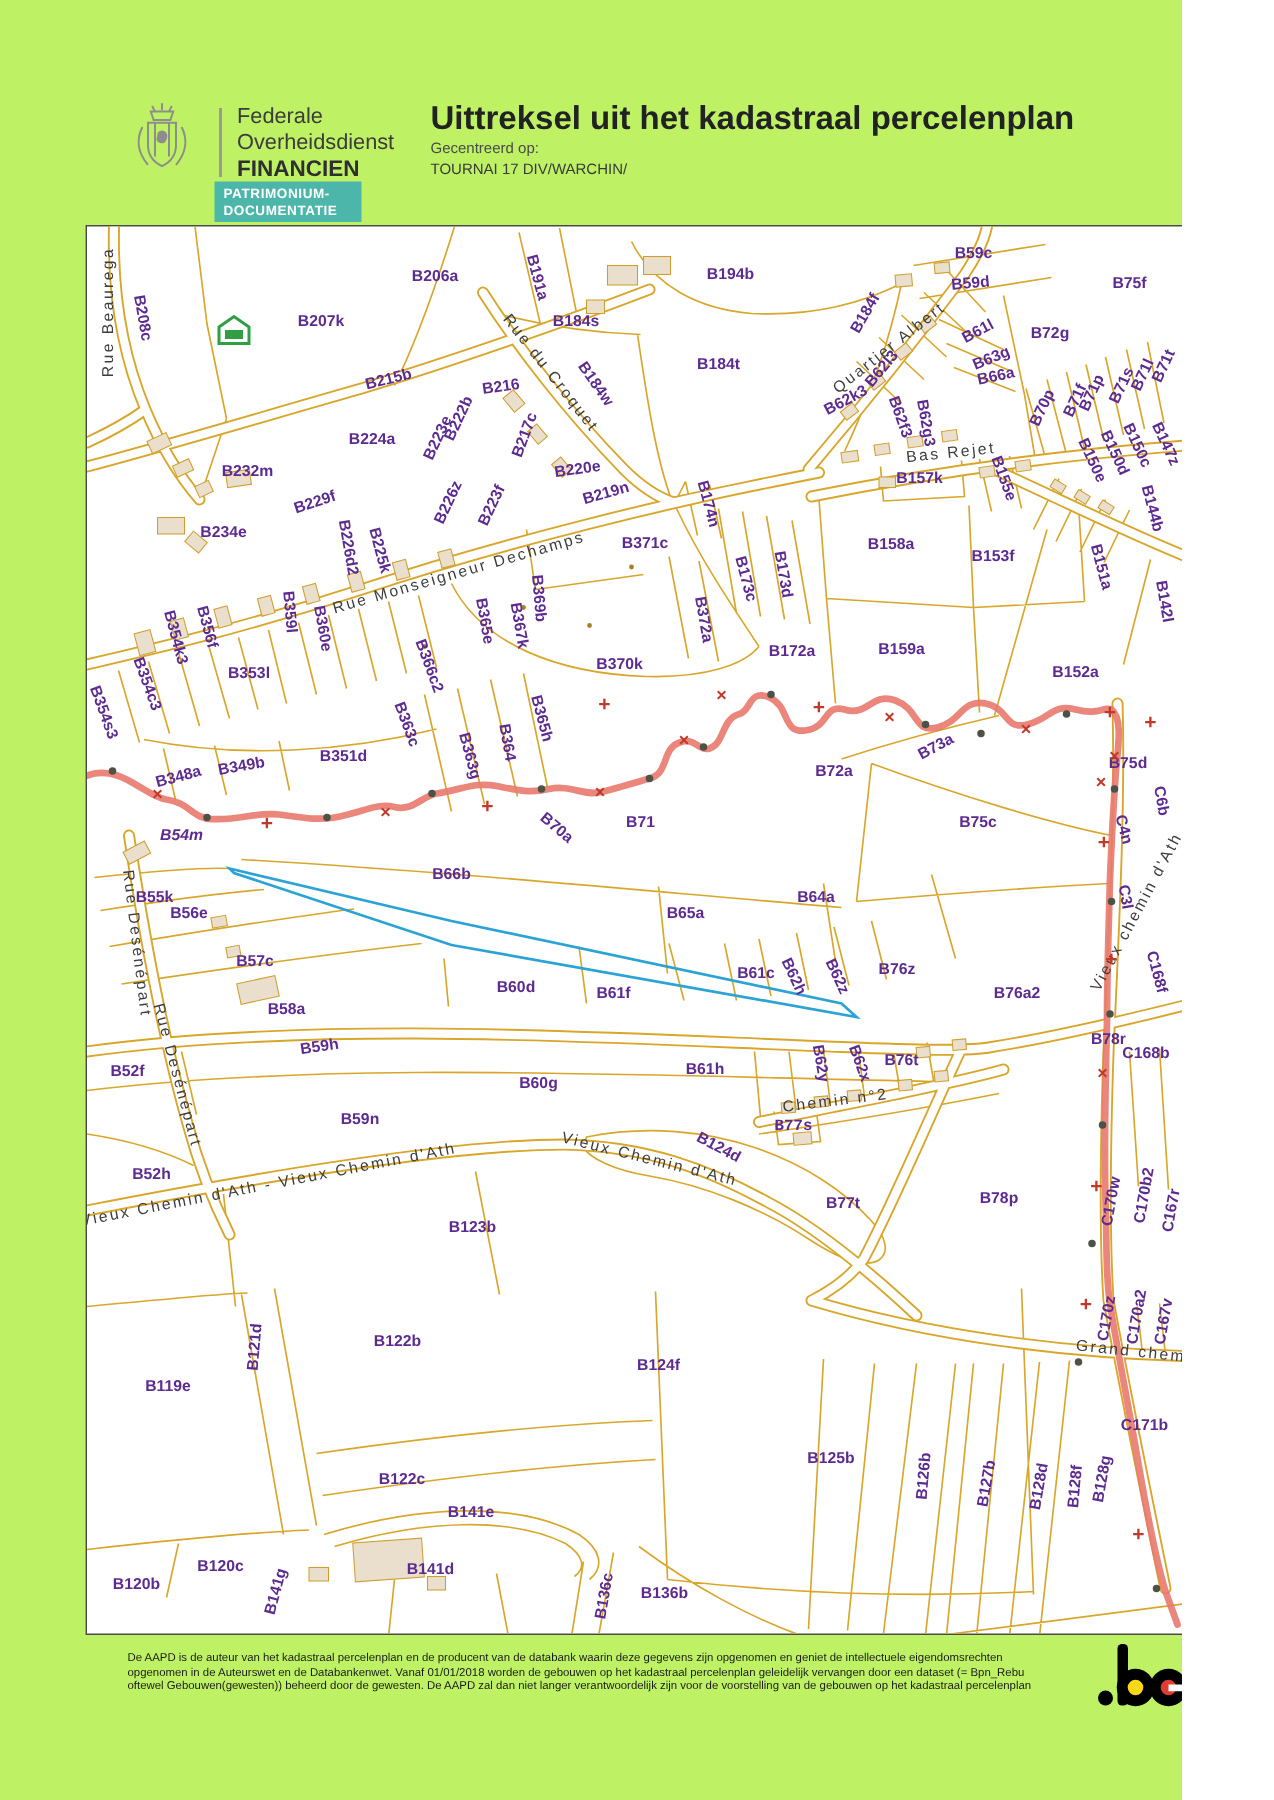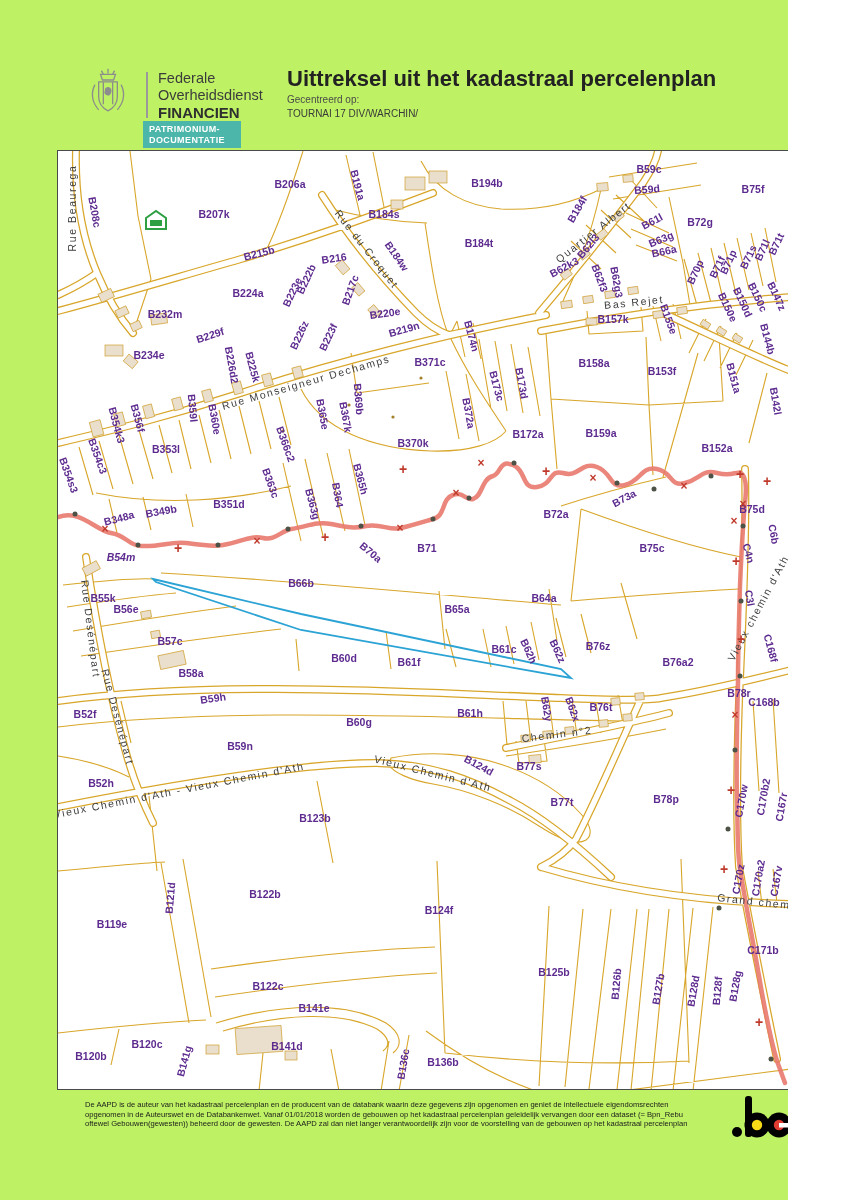--- a/index.html
+++ b/index.html
@@ -254,21 +254,21 @@
         <div class="plabel" style="left: 155px; top: 547px; transform: translate(-50%, -50%) rotate(-8deg);">B59h</div>
         <div class="plabel" style="left: 27px; top: 563px; transform: translate(-50%, -50%) rotate(0deg);">B52f</div>
         <div class="plabel" style="left: 652px; top: 542px; transform: translate(-50%, -50%) rotate(0deg); margin-left: 29px;">B78r</div>
         <div class="plabel" style="left: 706px; top: 551px; transform: translate(-50%, -50%) rotate(0deg);">C168b</div>
         <div class="plabel" style="left: 182px; top: 595px; transform: translate(-50%, -50%) rotate(0deg);">B59n</div>
         <div class="plabel" style="left: 543px; top: 556px; transform: translate(-50%, -50%) rotate(0deg);">B76t</div>
         <div class="plabel" style="left: 515px; top: 558px; transform: translate(-50%, -50%) rotate(70deg);">B62x</div>
         <div class="plabel" style="left: 489px; top: 558px; transform: translate(-50%, -50%) rotate(80deg);">B62y</div>
         <div class="plabel" style="left: 412px; top: 562px; transform: translate(-50%, -50%) rotate(0deg);">B61h</div>
         <div class="plabel" style="left: 301px; top: 571px; transform: translate(-50%, -50%) rotate(0deg);">B60g</div>
-        <div class="plabel" style="left: 471px; top: 615px; transform: translate(-50%, -50%) rotate(0deg);">B77s</div>
+        <div class="plabel" style="left: 471px; top: 600px; transform: translate(-50%, -50%) rotate(0deg); font-family: Liberation Mono, monospace;">B77s</div>
         <div class="plabel" style="left: 421px; top: 614px; transform: translate(-50%, -50%) rotate(28deg);">B124d</div>
         <div class="plabel" style="left: 43px; top: 632px; transform: translate(-50%, -50%) rotate(0deg);">B52h</div>
         <div class="plabel" style="left: 504px; top: 651px; transform: translate(-50%, -50%) rotate(0deg);">B77t</div>
         <div class="plabel" style="left: 608px; top: 648px; transform: translate(-50%, -50%) rotate(0deg);">B78p</div>
         <div class="plabel" style="left: 683px; top: 650px; transform: translate(-50%, -50%) rotate(-80deg);">C170w</div>
         <div class="plabel" style="left: 705px; top: 646px; transform: translate(-50%, -50%) rotate(-80deg);">C170b2</div>
         <div class="plabel" style="left: 723px; top: 656px; transform: translate(-50%, -50%) rotate(-80deg);">C167r</div>
         <div class="plabel" style="left: 257px; top: 667px; transform: translate(-50%, -50%) rotate(0deg);">B123b</div>
         <div class="plabel" style="left: 207px; top: 743px; transform: translate(-50%, -50%) rotate(0deg);">B122b</div>
         <div class="plabel" style="left: 112px; top: 747px; transform: translate(-50%, -50%) rotate(-85deg);">B121d</div>

